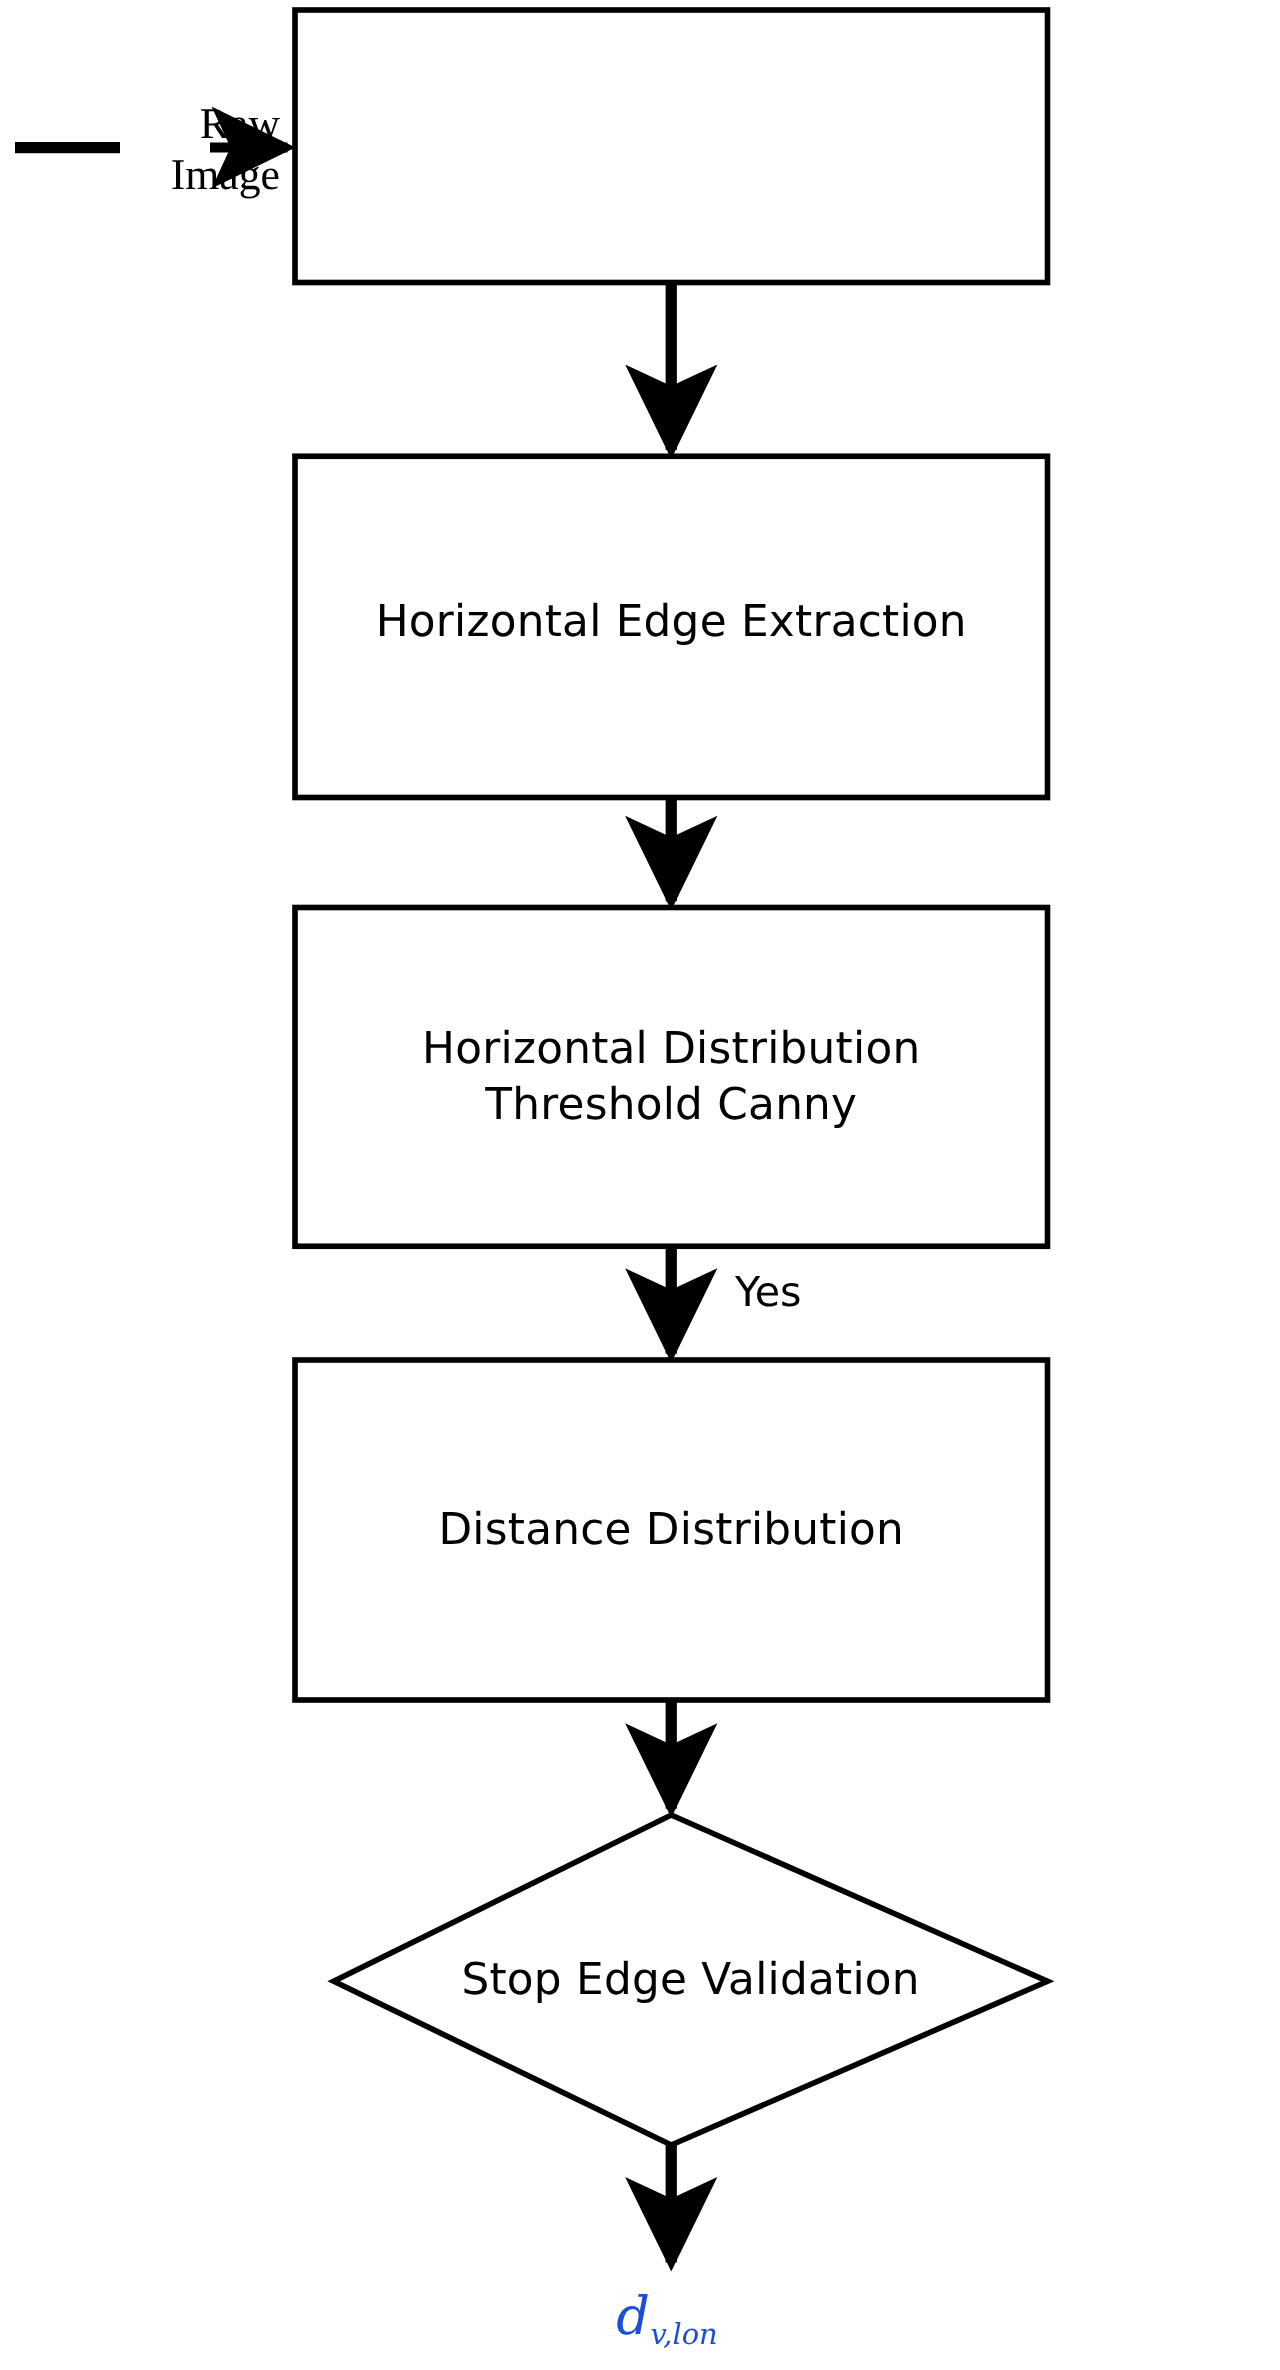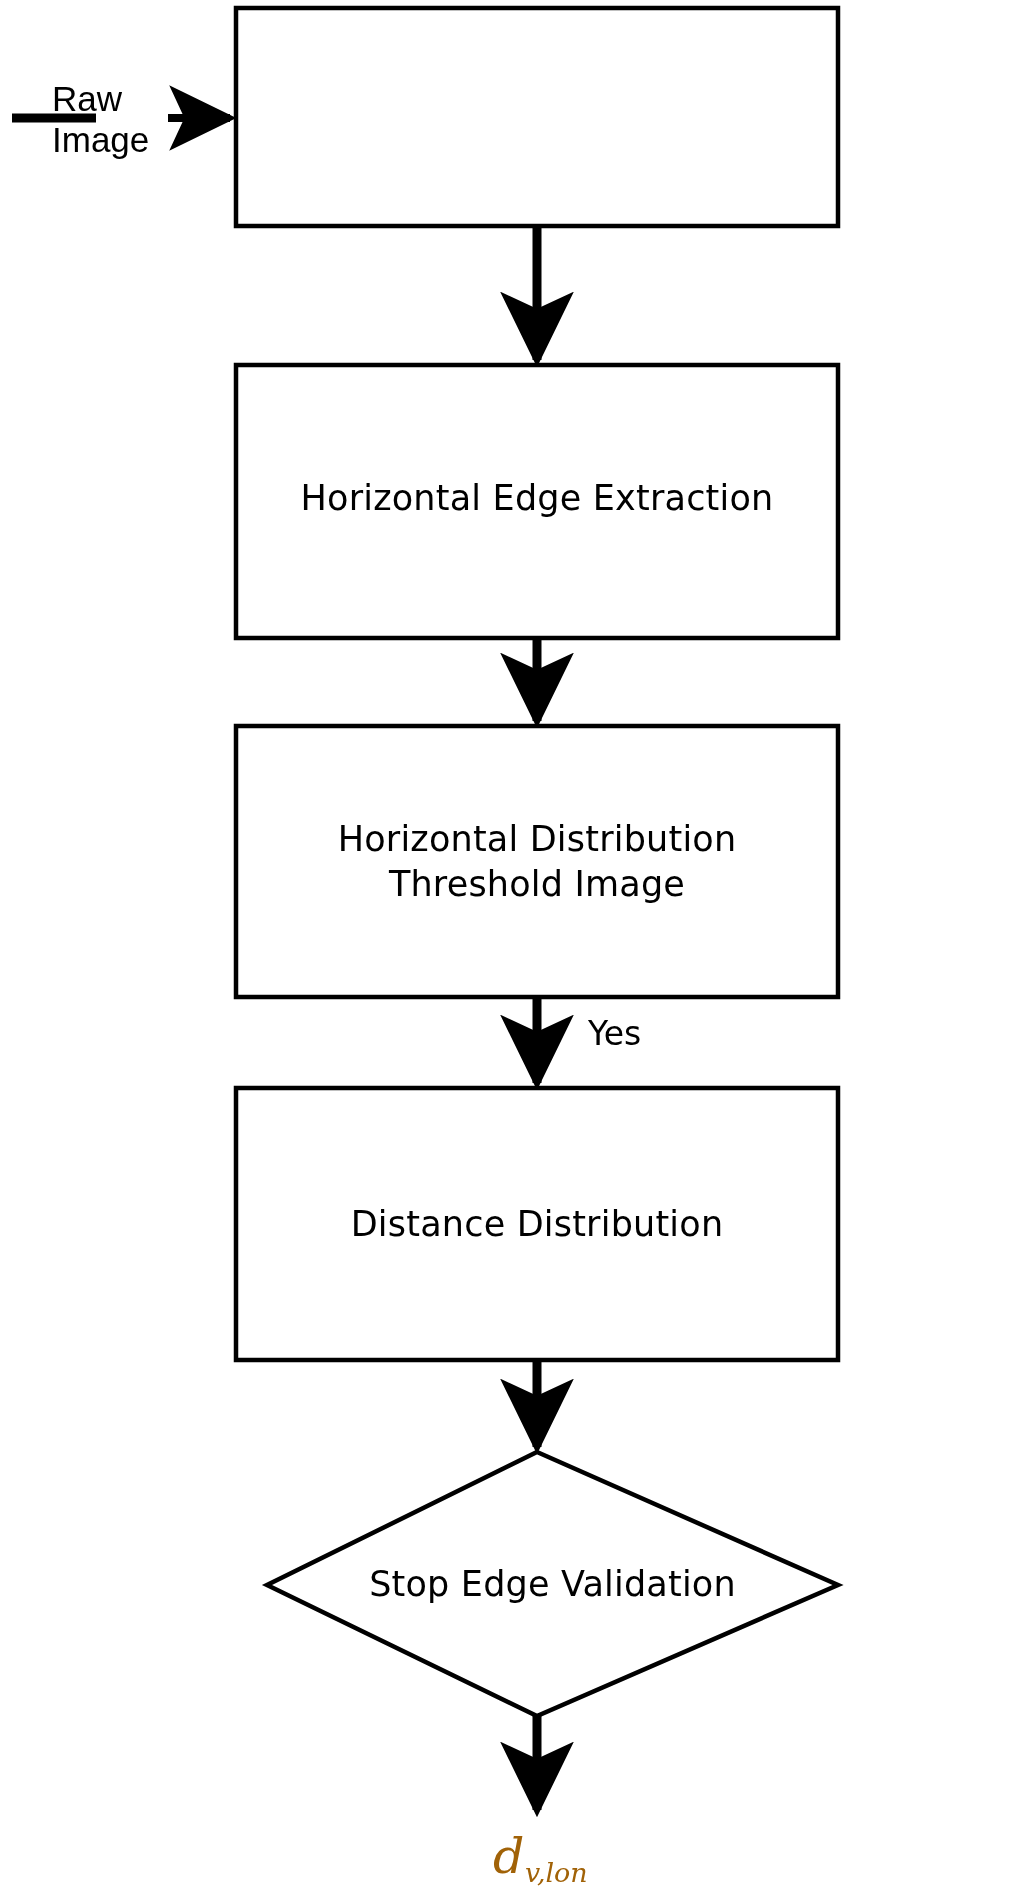--- a/index.html
+++ b/index.html
@@ -45,33 +45,33 @@
   }
   .edge-label {
     position: absolute;
     font-family: "DejaVu Sans", sans-serif;
     font-size: 33px;
     color: #000000;
     white-space: nowrap;
   }
   .io-label {
     position: absolute;
-    text-align: left;
-    font-family: Liberation Sans, sans-serif;
+    text-align: right;
+    font-family: Liberation Serif, serif;
     font-size: 35px;
     line-height: 1.18;
     color: #000000;
     white-space: pre-line;
   }
   .out-var {
     position: absolute;
     font-family: "DejaVu Serif", serif;
     font-style: italic;
-    font-size: 49px;
-    color: #a16207;
+    font-size: 42px;
+    color: #1d4ed8;
     white-space: nowrap;
   }
   .out-var sub {
     font-size: 0.55em;
     font-style: italic;
     vertical-align: baseline;
     position: relative;
     top: 0.34em;
     left: 0.02em;
   }
@@ -113,21 +113,21 @@
     <line x1="537" y1="1716" x2="537" y2="1810" stroke="#000000" stroke-width="9" marker-end="url(#arrowhead)"></line>
   </svg>
 
   <div class="io-label" style="left:52px; top:78px; width:172px;">Raw
 Image</div>
 
 
   <div class="node-label" style="left:236px; top:362px; width:602px; height:273px;">Horizontal Edge Extraction</div>
 
   <div class="node-label" style="left:236px; top:726px; width:602px; height:271px;">Horizontal Distribution
-Threshold Image</div>
+Threshold Canny</div>
 
   <div class="node-label" style="left:236px; top:1088px; width:602px; height:272px;">Distance Distribution</div>
 
   <div class="node-label" style="left:267px; top:1452px; width:571px; height:264px;">Stop Edge Validation</div>
 
   <div class="edge-label" style="left:588px; top:1014px;text-align:center;">Yes</div>
 
   <div class="out-var" style="left:493px; top:1828px;"><span>d</span><sub>v,lon</sub></div>
 
 </div>

